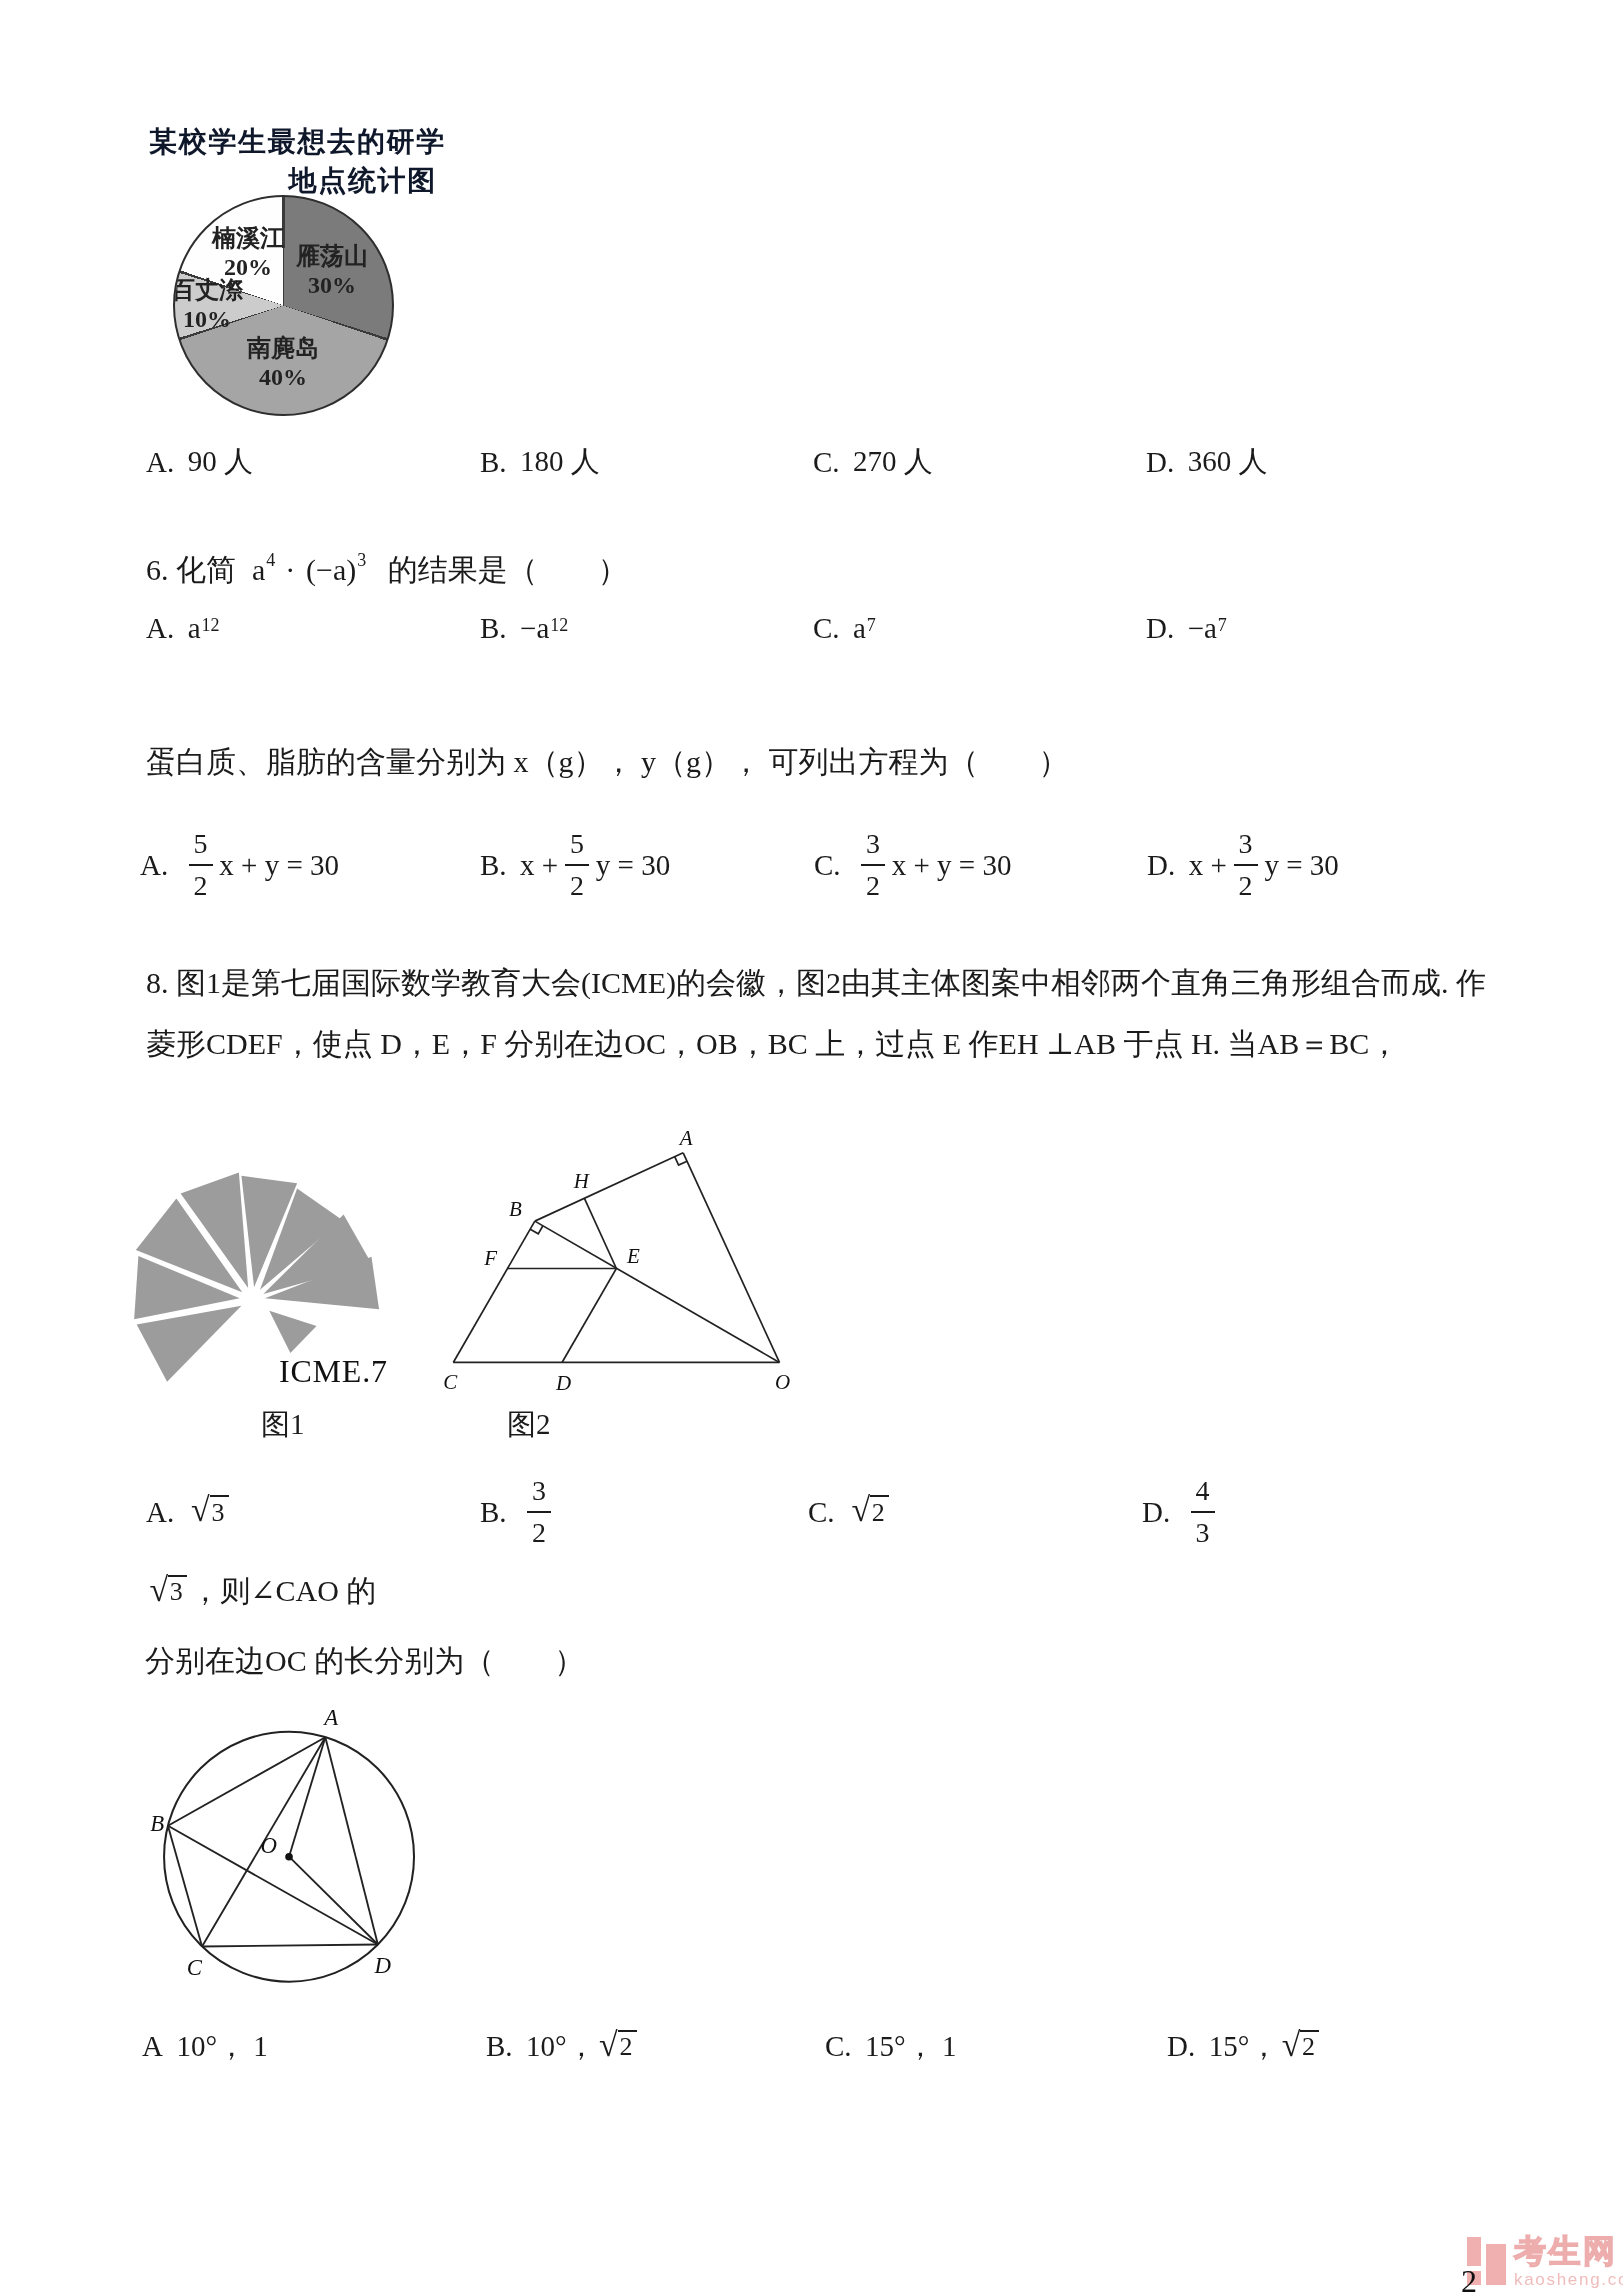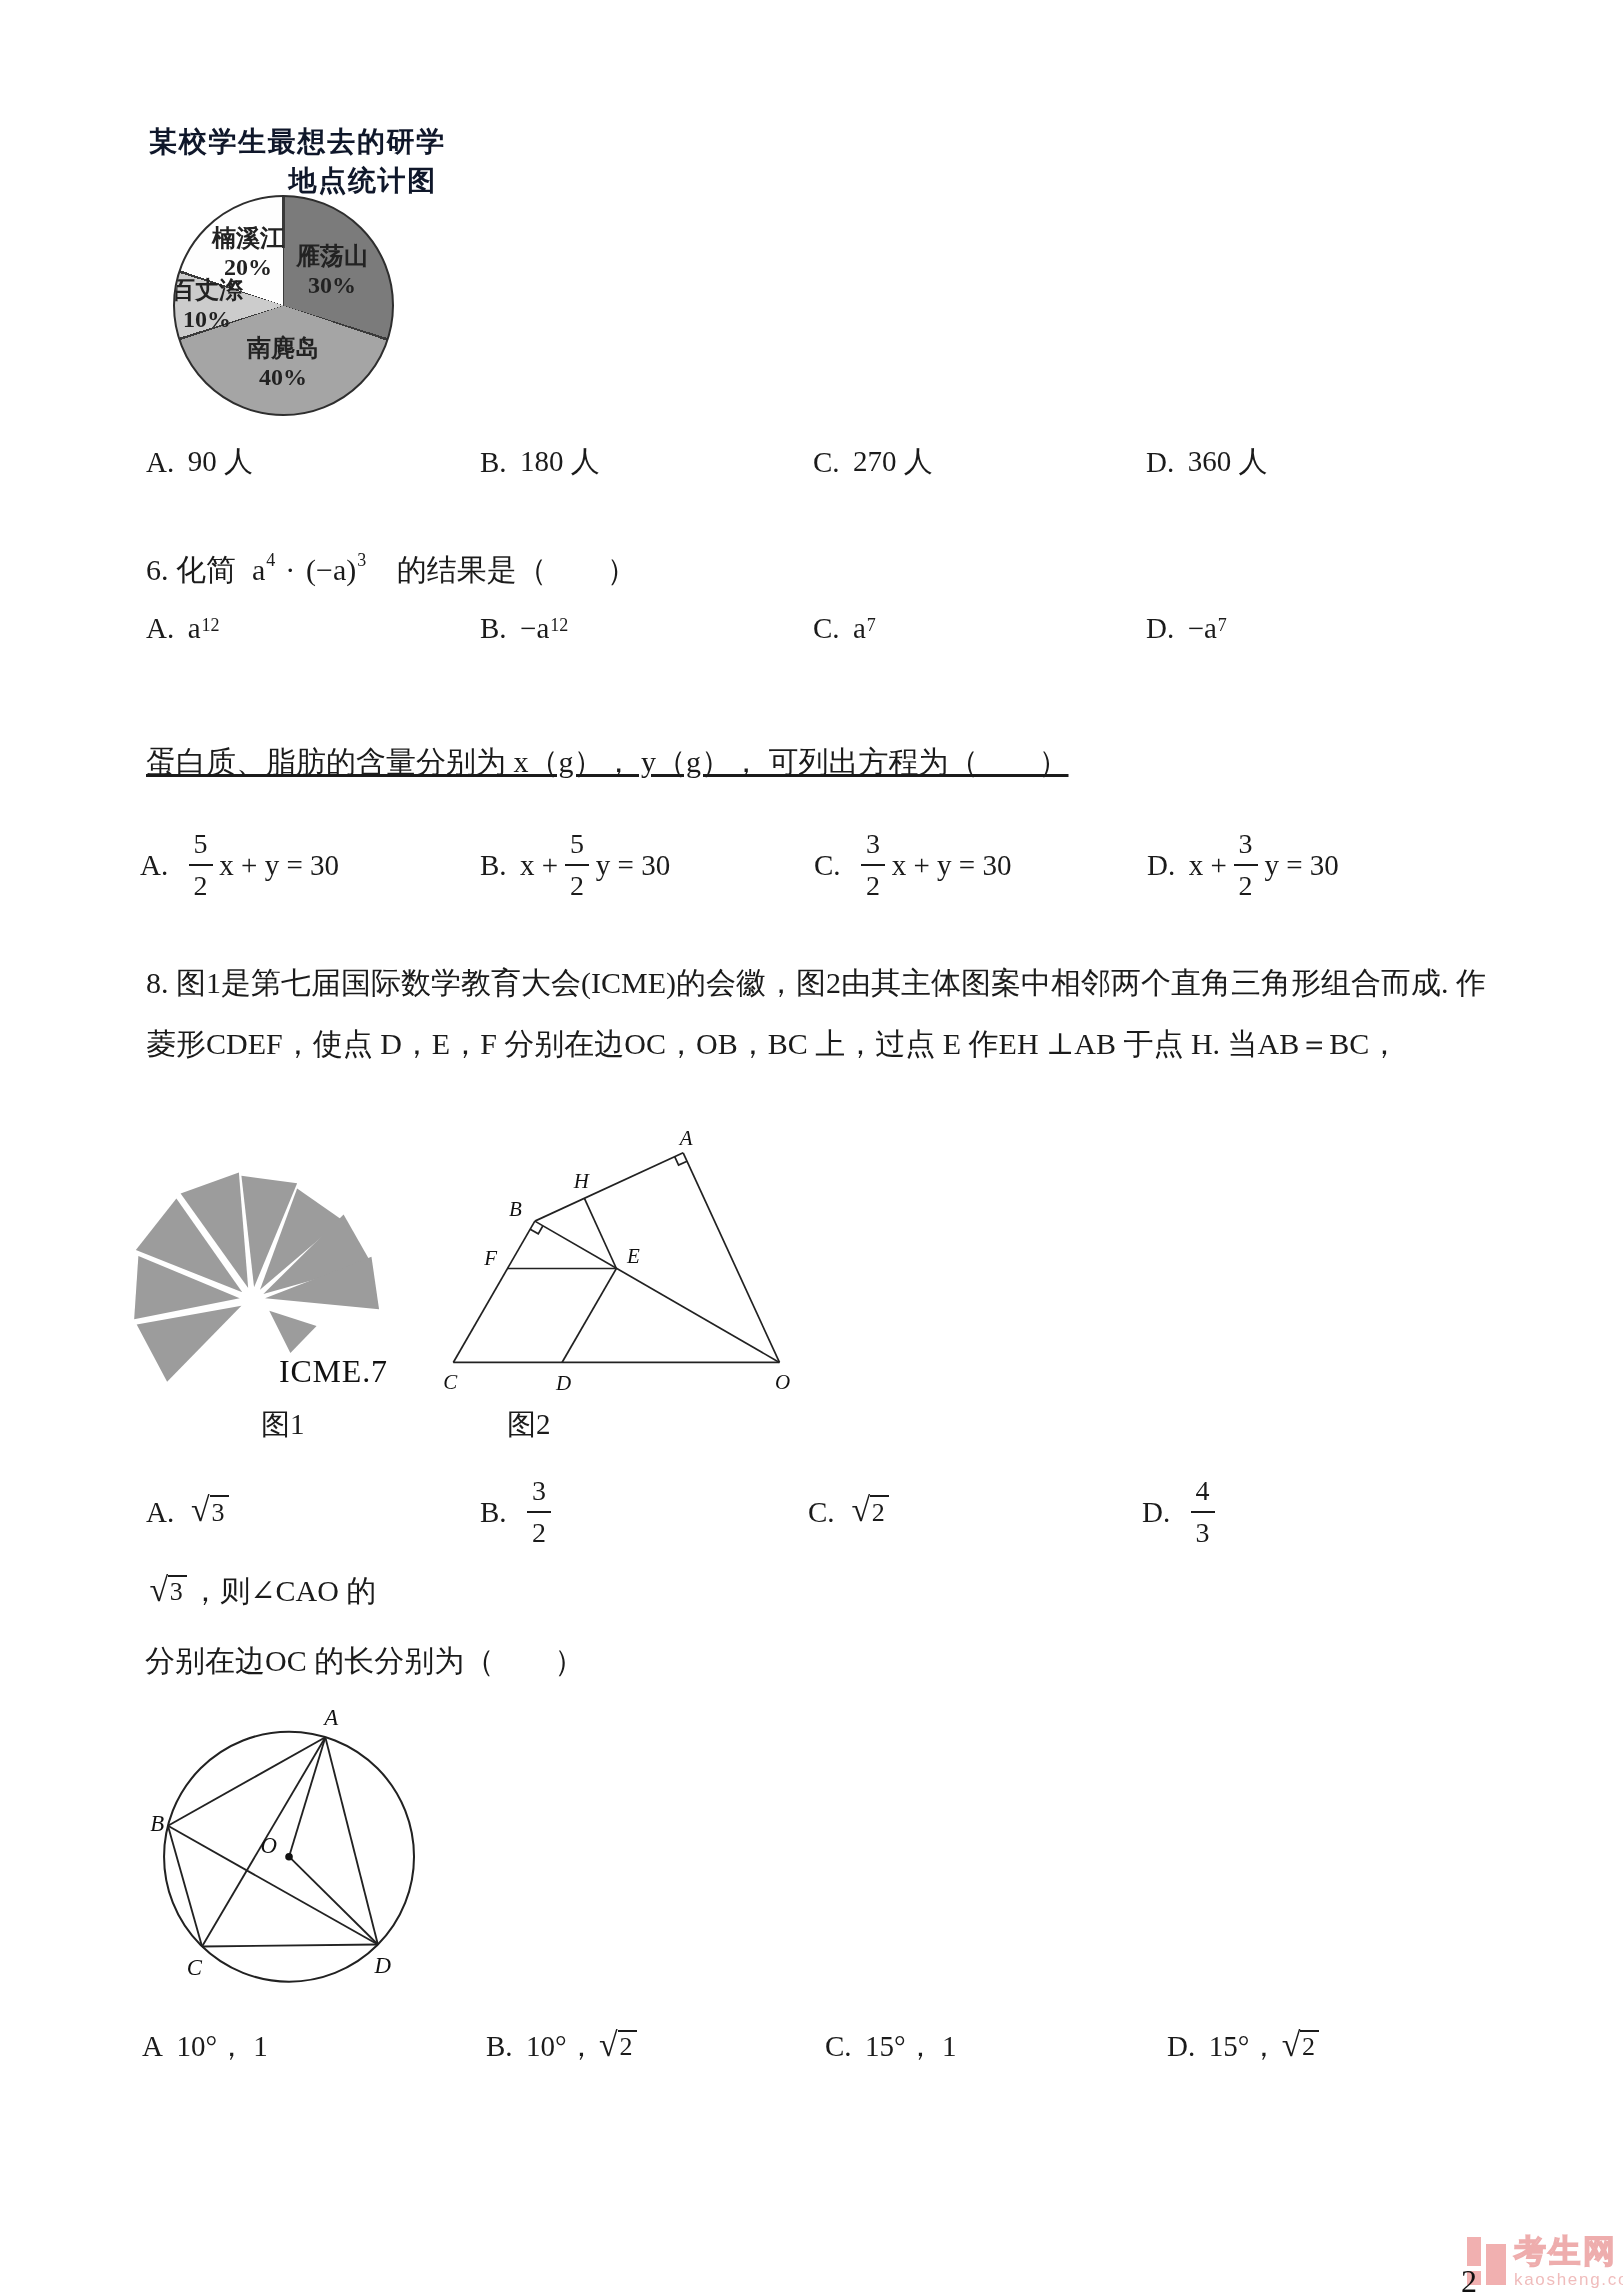--- a/index.html
+++ b/index.html
@@ -90,21 +90,21 @@
   <div class="opt" style="left:1146px;top:442px;">
     <span class="okey">D.</span>
       <span>360 人</span>
   </div>
 
   <div class="line" style="left:146px;top:550px;">
     <span>6. 化简</span>
     <span style="margin-left:8.5px;">a</span><sup>4</sup>
     <span style="margin:0 3.4px;">·</span>
     <span>(−a)</span><sup>3</sup>
-    <span style="margin-left:24px;">的结果是（　　）</span>
+    <span style="margin-left:15px;">的结果是（　　）</span>
   </div>
 
   <div class="opt" style="left:146px;top:612px;">
     <span class="okey">A.</span>
       <span>a</span>
       <sup>12</sup>
   </div>
   <div class="opt" style="left:480px;top:612px;">
     <span class="okey">B.</span>
       <span>−a</span>
@@ -114,21 +114,21 @@
     <span class="okey">C.</span>
       <span>a</span>
       <sup>7</sup>
   </div>
   <div class="opt" style="left:1146px;top:612px;">
     <span class="okey">D.</span>
       <span>−a</span>
       <sup>7</sup>
   </div>
 
-  <div class="line" style="left:146px;top:742px;text-decoration:underline;">蛋白质、脂肪的含量分别为 x（g）， y（g）， 可列出方程为（　　）</div>
+  <div class="line" style="left:146px;top:742px;">蛋白质、脂肪的含量分别为 x（g）， y（g）， 可列出方程为（　　）</div>
 
   <div class="opt" style="left:140px;top:825px;height:80px;">
     <span class="okey">A.</span>
       <span></span>
     <span class="frac">
         <span class="fn">5</span>
         <span class="fd">2</span>
       </span>
     <span>x + y = 30</span>
   </div>

